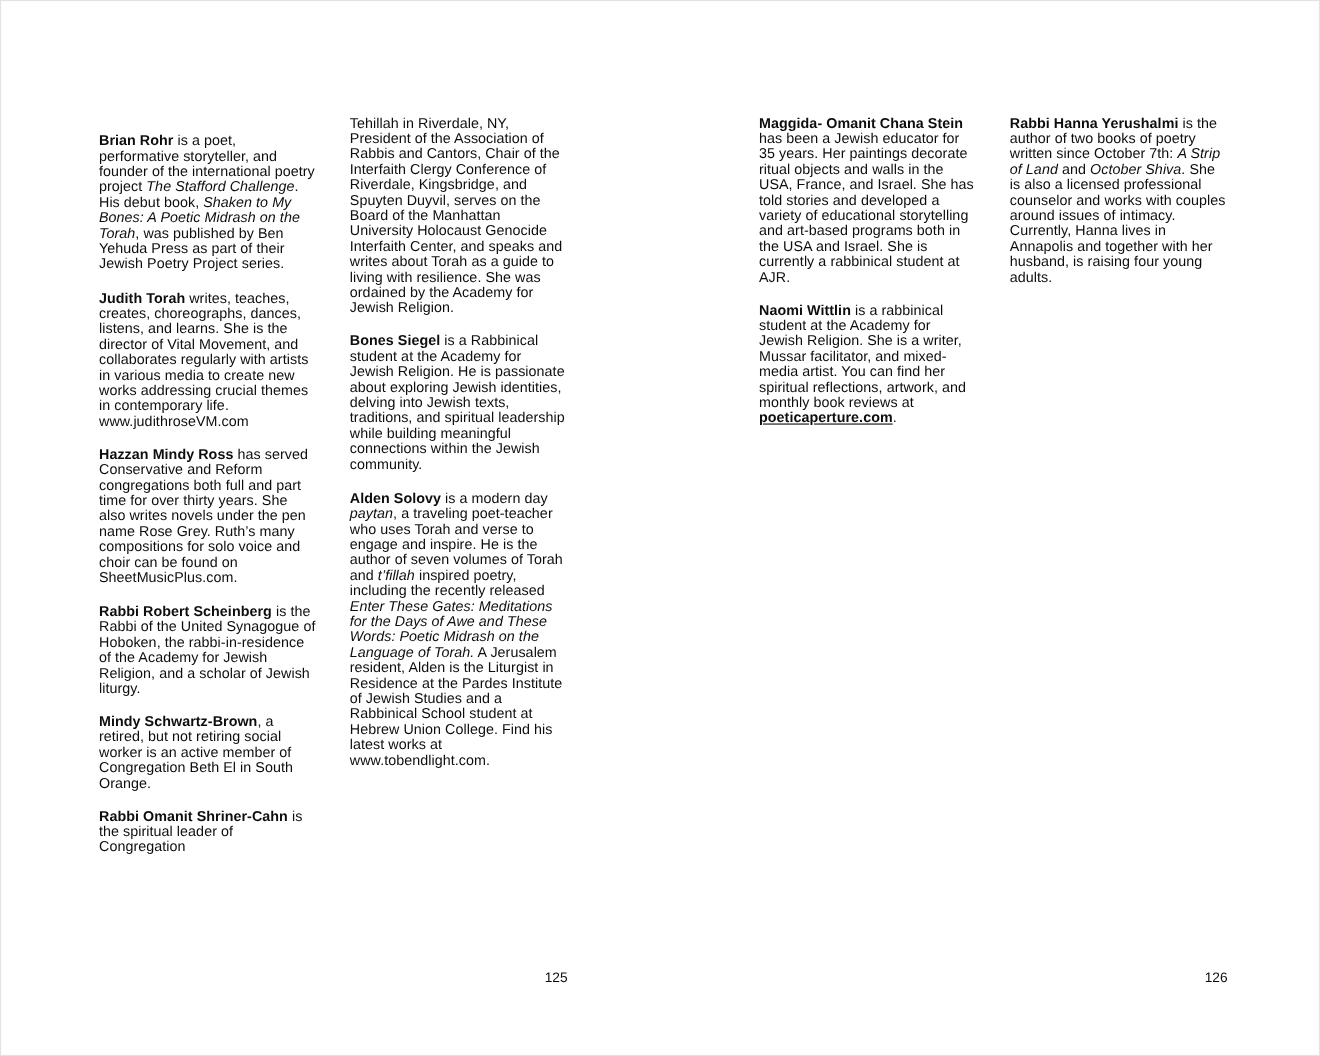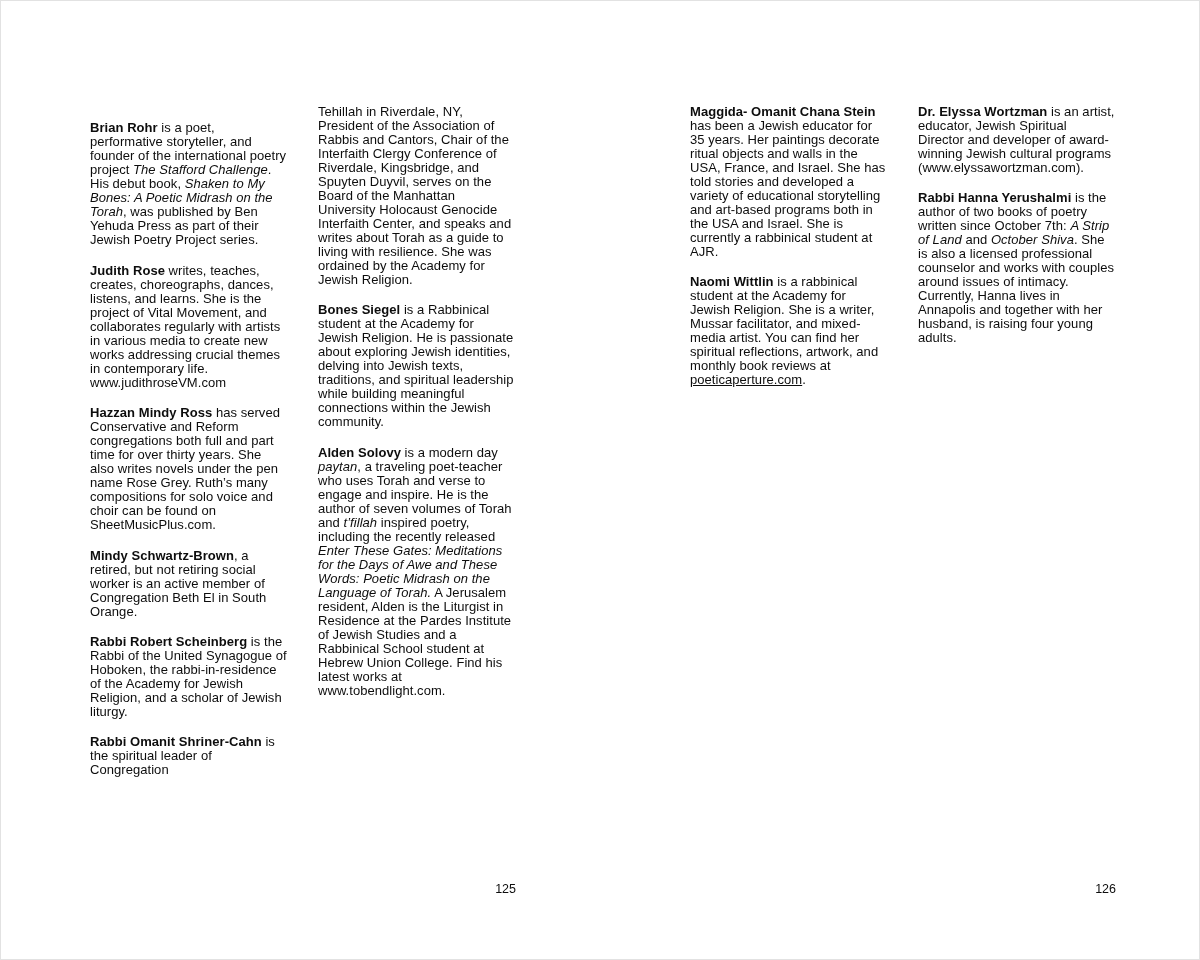--- a/index.html
+++ b/index.html
@@ -35,58 +35,57 @@
     font-size: 13px;
     line-height: 14px;
     letter-spacing: 0.05px;
   }
   .col.c0 { left: 90px; }
   .col.c1 { left: 318px; }
   .col.offset { padding-top: 16.4px; }
   p.bio { margin: 0 0 16.4px 0; }
   .b { font-weight: bold; margin-top: 28px; }
   .i { font-style: italic; }
-  .u { text-decoration: underline; cursor: pointer; }
+  .u { text-decoration: underline; cursor: pointer; font-weight: bold; }
   .page-number {
     position: absolute;
     top: 881px;
     left: 90px;
     width: 426px;
     text-align: right;
     font-size: 12.5px;
     line-height: 16.4px;
   }
 </style>
 </head>
 <body>
 
 <div class="spread">
 
   <div class="page left">
     <div class="col c0 offset">
         <p class="bio"><span class="b ">Brian Rohr</span><span class=""> is a poet, performative storyteller, and founder of the international poetry project </span><span class="i ">The Stafford Challenge</span><span class="">. His debut book, </span><span class="i ">Shaken to My Bones: A Poetic Midrash on the Torah</span><span class="">, was published by Ben Yehuda Press as part of their Jewish Poetry Project series.</span></p>
-        <p class="bio"><span class="b ">Judith Rose</span><span class=""> writes, teaches, creates, choreographs, dances, listens, and learns. She is the project of Vital Movement, and collaborates regularly with artists in various media to create new works addressing crucial themes in contemporary life. www.judithroseVM.com</span></p>
+        <p class="bio"><span class="b ">Judith Torah</span><span class=""> writes, teaches, creates, choreographs, dances, listens, and learns. She is the director of Vital Movement, and collaborates regularly with artists in various media to create new works addressing crucial themes in contemporary life. www.judithroseVM.com</span></p>
         <p class="bio"><span class="b ">Hazzan Mindy Ross</span><span class=""> has served Conservative and Reform congregations both full and part time for over thirty years. She also writes novels under the pen name Rose Grey. Ruth’s many compositions for solo voice and choir can be found on SheetMusicPlus.com.</span></p>
+        <p class="bio"><span class="b ">Rabbi Robert Scheinberg</span><span class=""> is the Rabbi of the United Synagogue of Hoboken, the rabbi-in-residence of the Academy for Jewish Religion, and a scholar of Jewish liturgy.</span></p>
         <p class="bio"><span class="b ">Mindy Schwartz-Brown</span><span class="">, a retired, but not retiring social worker is an active member of Congregation Beth El in South Orange.</span></p>
-        <p class="bio"><span class="b ">Rabbi Robert Scheinberg</span><span class=""> is the Rabbi of the United Synagogue of Hoboken, the rabbi-in-residence of the Academy for Jewish Religion, and a scholar of Jewish liturgy.</span></p>
         <p class="bio"><span class="b ">Rabbi Omanit Shriner-Cahn</span><span class=""> is the spiritual leader of Congregation</span></p>
       </div>
     <div class="col c1">
         <p class="bio"><span class="">Tehillah in Riverdale, NY, President of the Association of Rabbis and Cantors, Chair of the Interfaith Clergy Conference of Riverdale, Kingsbridge, and Spuyten Duyvil, serves on the Board of the Manhattan University Holocaust Genocide Interfaith Center, and speaks and writes about Torah as a guide to living with resilience. She was ordained by the Academy for Jewish Religion.</span></p>
         <p class="bio"><span class="b ">Bones Siegel</span><span class=""> is a Rabbinical student at the Academy for Jewish Religion. He is passionate about exploring Jewish identities, delving into Jewish texts, traditions, and spiritual leadership while building meaningful connections within the Jewish community.</span></p>
         <p class="bio"><span class="b ">Alden Solovy</span><span class=""> is a modern day </span><span class="i ">paytan</span><span class="">, a traveling poet-teacher who uses Torah and verse to engage and inspire. He is the author of seven volumes of Torah and </span><span class="i ">t’fillah</span><span class=""> inspired poetry, including the recently released </span><span class="i ">Enter These Gates: Meditations for the Days of Awe and These Words: Poetic Midrash on the Language of Torah.</span><span class=""> A Jerusalem resident, Alden is the Liturgist in Residence at the Pardes Institute of Jewish Studies and a Rabbinical School student at Hebrew Union College. Find his latest works at www.tobendlight.com.</span></p>
       </div>
     <div class="page-number">125</div>
   </div>
 
   <div class="page right">
     <div class="col c0">
         <p class="bio"><span class="b ">Maggida- Omanit Chana Stein</span><span class=""> has been a Jewish educator for 35 years. Her paintings decorate ritual objects and walls in the USA, France, and Israel. She has told stories and developed a variety of educational storytelling and art-based programs both in the USA and Israel. She is currently a rabbinical student at AJR.</span></p>
         <p class="bio"><span class="b ">Naomi Wittlin</span><span class=""> is a rabbinical student at the Academy for Jewish Religion. She is a writer, Mussar facilitator, and mixed-media artist. You can find her spiritual reflections, artwork, and monthly book reviews at </span><span class="u">poeticaperture.com</span><span class="">.</span></p>
       </div>
     <div class="col c1">
-        <p class="bio"><span class="b ">Dr. Elyssa Wortzman</span><span class=""> is an artist, educator, Jewish Spiritual Director and developer of award-winning Jewish cultural programs (www.elyssawortzman.com).</span></p>
         <p class="bio"><span class="b ">Rabbi Hanna Yerushalmi</span><span class=""> is the author of two books of poetry written since October 7th: </span><span class="i ">A Strip of Land</span><span class=""> and </span><span class="i ">October Shiva</span><span class="">. She is also a licensed professional counselor and works with couples around issues of intimacy. Currently, Hanna lives in Annapolis and together with her husband, is raising four young adults.</span></p>
       </div>
     <div class="page-number">126</div>
   </div>
 
 </div>
 
 </body></html>

